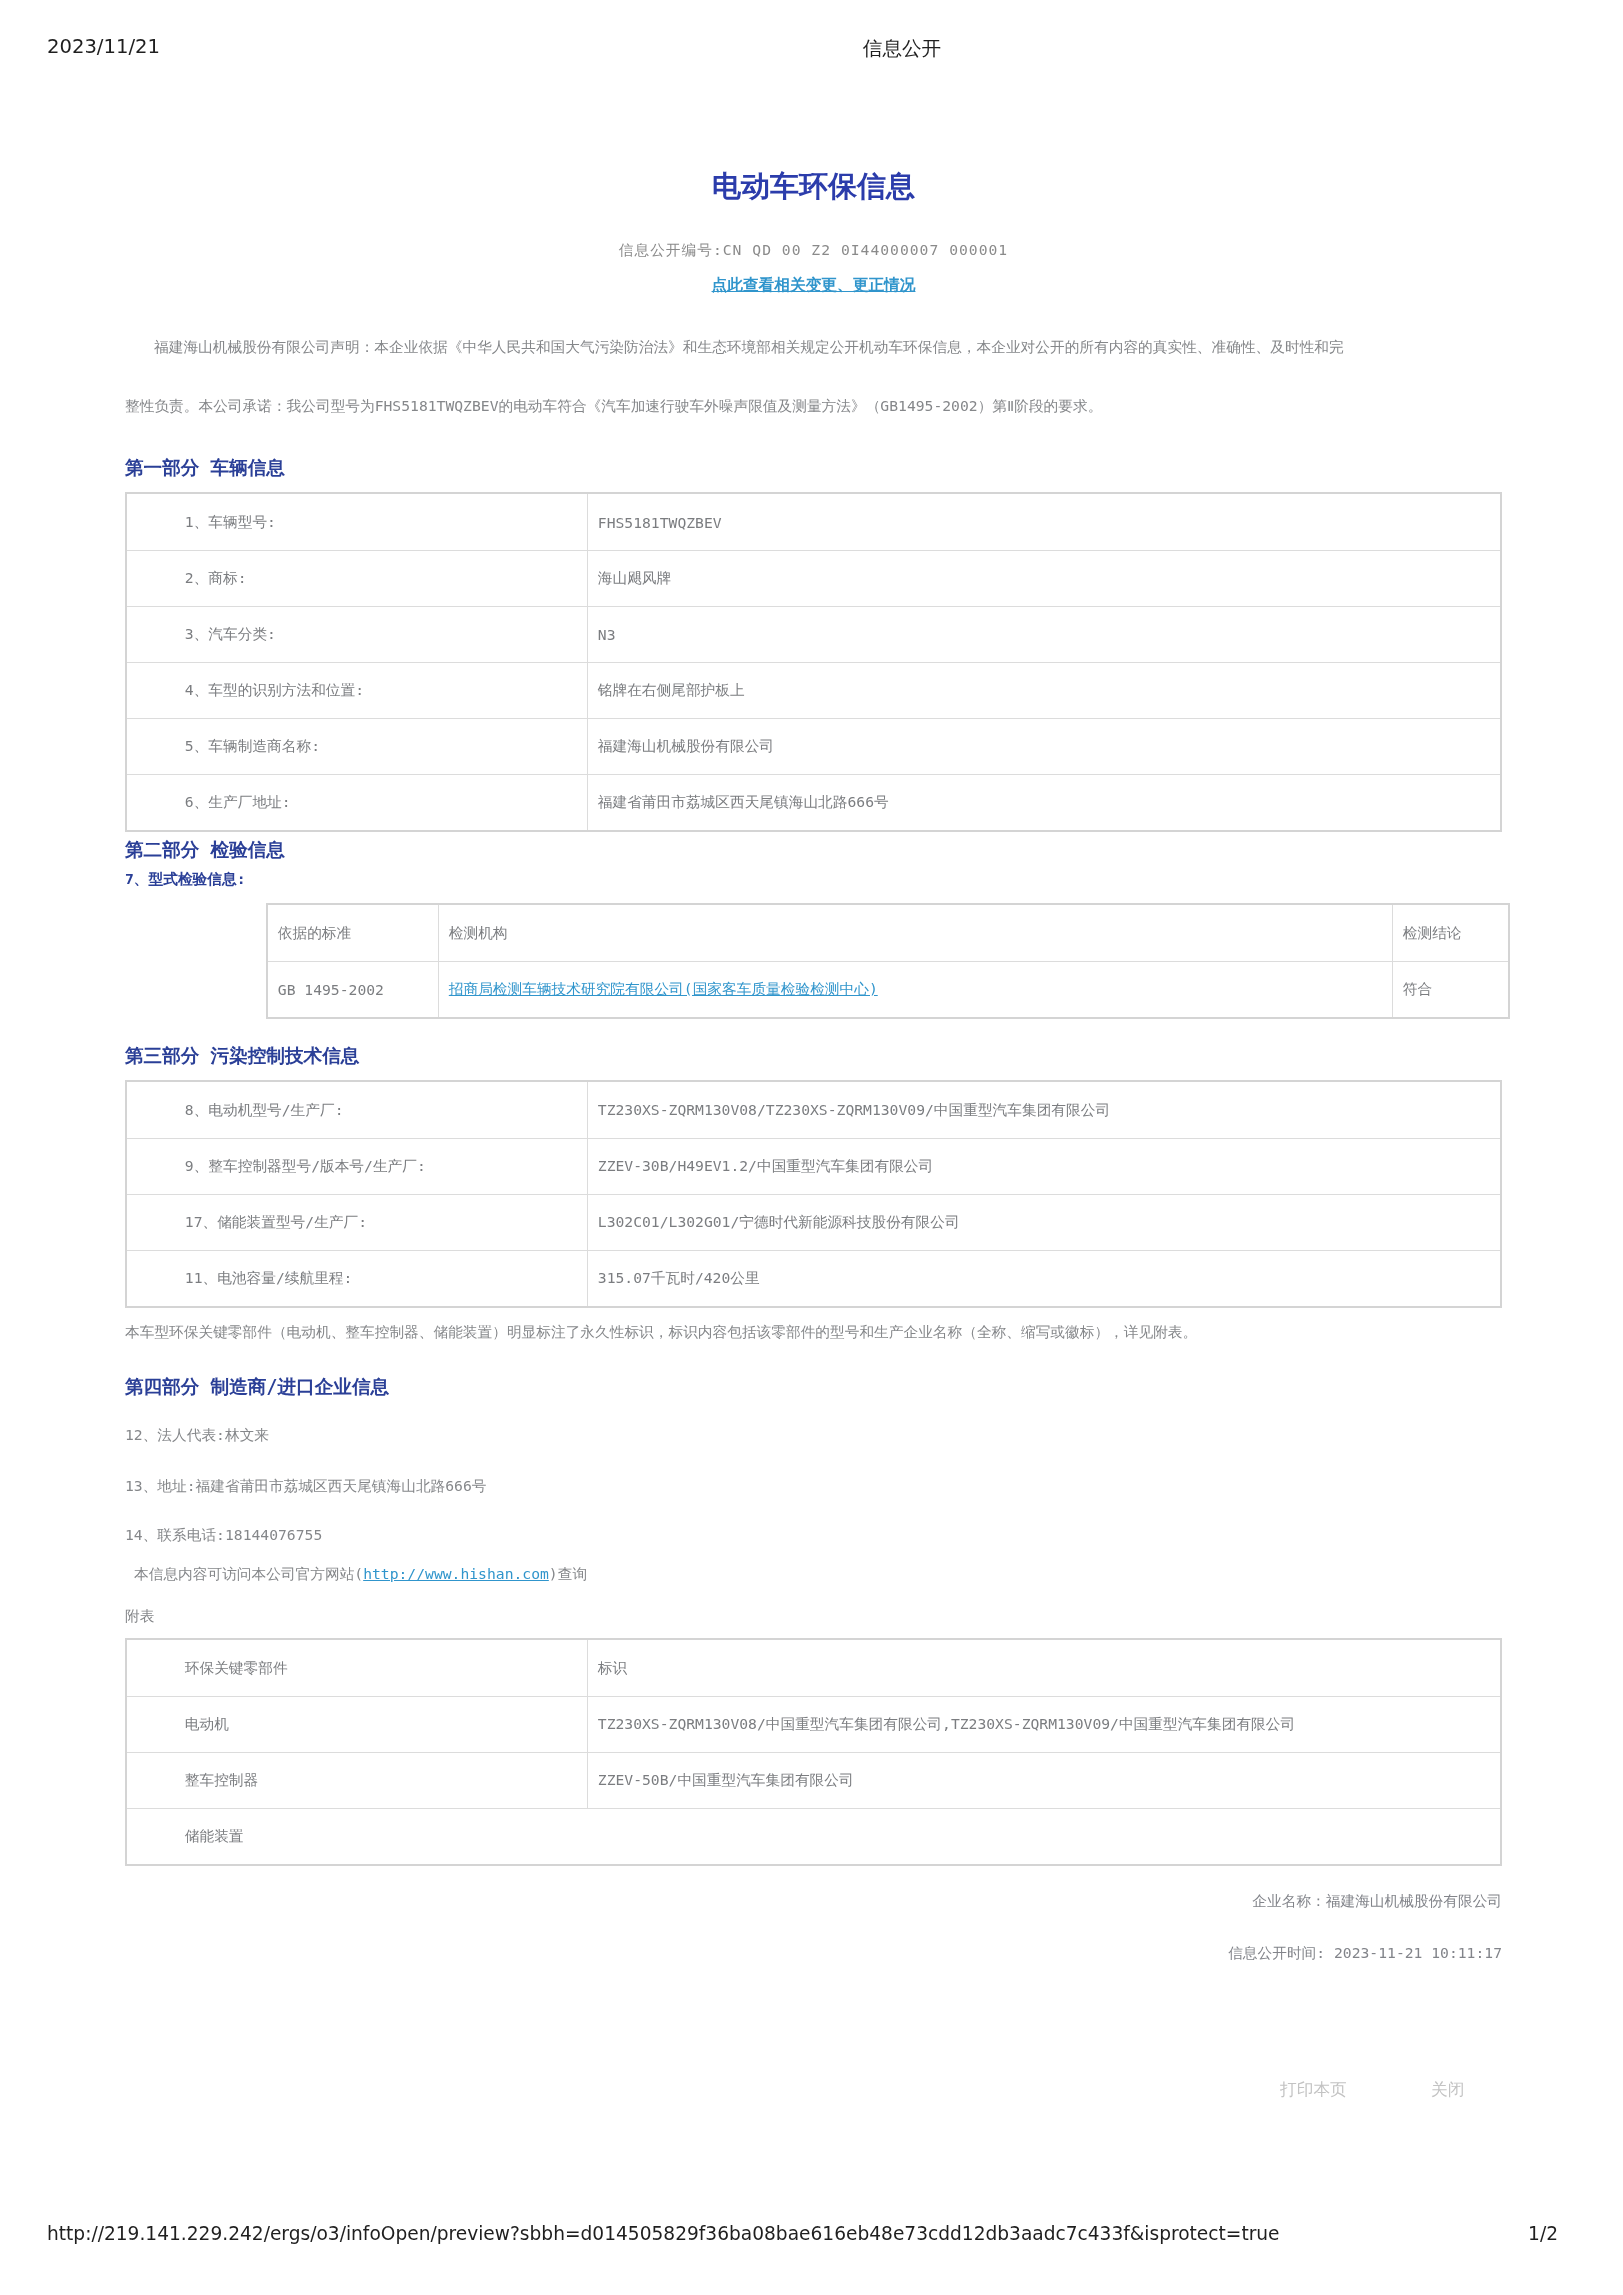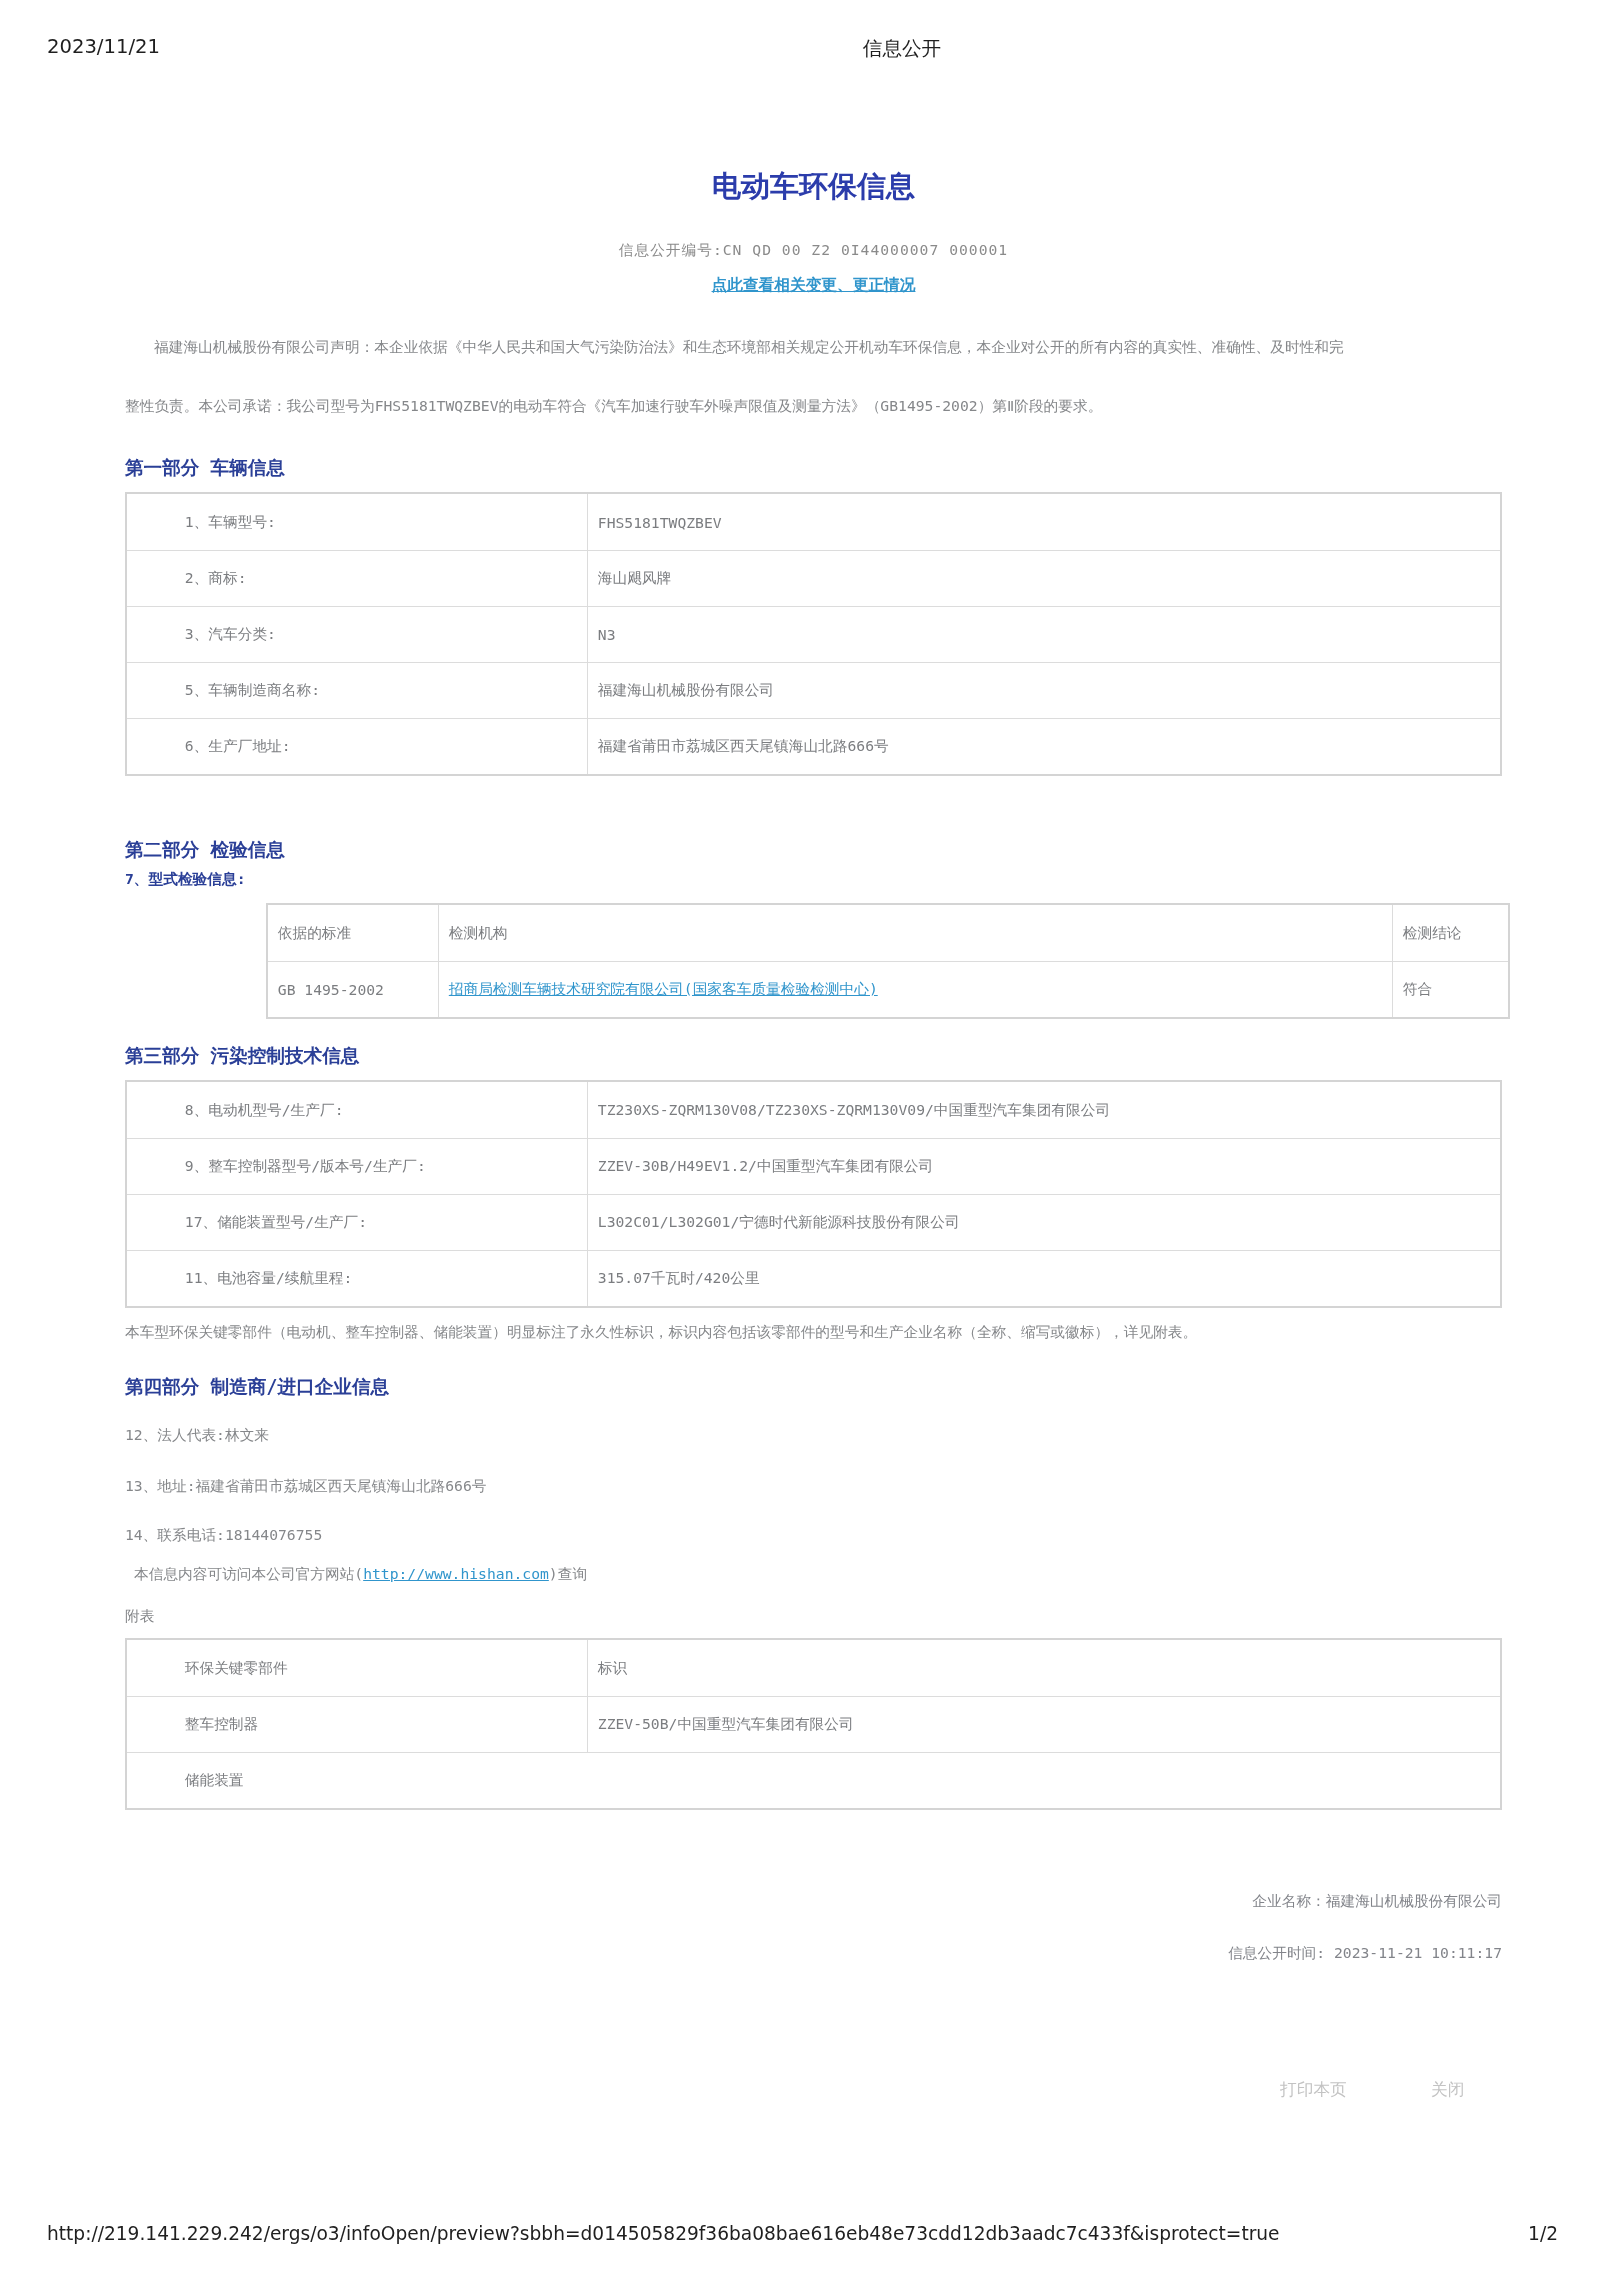--- a/index.html
+++ b/index.html
@@ -67,20 +67,24 @@
       </div>
       <div class="trow kv-row">
         <div class="tcell c1">2、商标:</div>
         <div class="tcell c2">海山飓风牌</div>
       </div>
       <div class="trow kv-row">
         <div class="tcell c1">3、汽车分类:</div>
         <div class="tcell c2">N3</div>
       </div>
       <div class="trow kv-row">
+        <div class="tcell c1">4、车型的识别方法和位置:</div>
+        <div class="tcell c2">铭牌在右侧尾部护板上</div>
+      </div>
+      <div class="trow kv-row">
         <div class="tcell c1">5、车辆制造商名称:</div>
         <div class="tcell c2">福建海山机械股份有限公司</div>
       </div>
       <div class="trow kv-row">
         <div class="tcell c1">6、生产厂地址:</div>
         <div class="tcell c2">福建省莆田市荔城区西天尾镇海山北路666号</div>
       </div>
     </div>
 
     <div class="abs sec-h" style="top:837px;">第二部分 检验信息</div>
@@ -127,20 +131,24 @@
     <div class="abs para" style="top:1526px;">14、联系电话:18144076755</div>
     <div class="abs para" style="top:1565px;margin-left:9px;"><span>本信息内容可访问本公司官方网站(</span><span class="blue-link">http://www.hishan.com</span><span>)查询</span></div>
 
     <div class="abs para" style="top:1607px;">附表</div>
     <div class="tbl" style="left:0;top:1638px;width:1377px;">
       <div class="trow kv-row">
         <div class="tcell c1">环保关键零部件</div>
         <div class="tcell c2">标识</div>
       </div>
       <div class="trow kv-row">
+        <div class="tcell c1">电动机</div>
+        <div class="tcell c2">TZ230XS-ZQRM130V08/中国重型汽车集团有限公司,TZ230XS-ZQRM130V09/中国重型汽车集团有限公司</div>
+      </div>
+      <div class="trow kv-row">
         <div class="tcell c1">整车控制器</div>
         <div class="tcell c2">ZZEV-50B/中国重型汽车集团有限公司</div>
       </div>
       <div class="trow kv-row">
         <div class="tcell c1">储能装置</div>
       </div>
     </div>
 
     <div class="abs rightal" style="top:1892px;">企业名称：福建海山机械股份有限公司</div>
     <div class="abs rightal" style="top:1944px;">信息公开时间: 2023-11-21 10:11:17</div>

